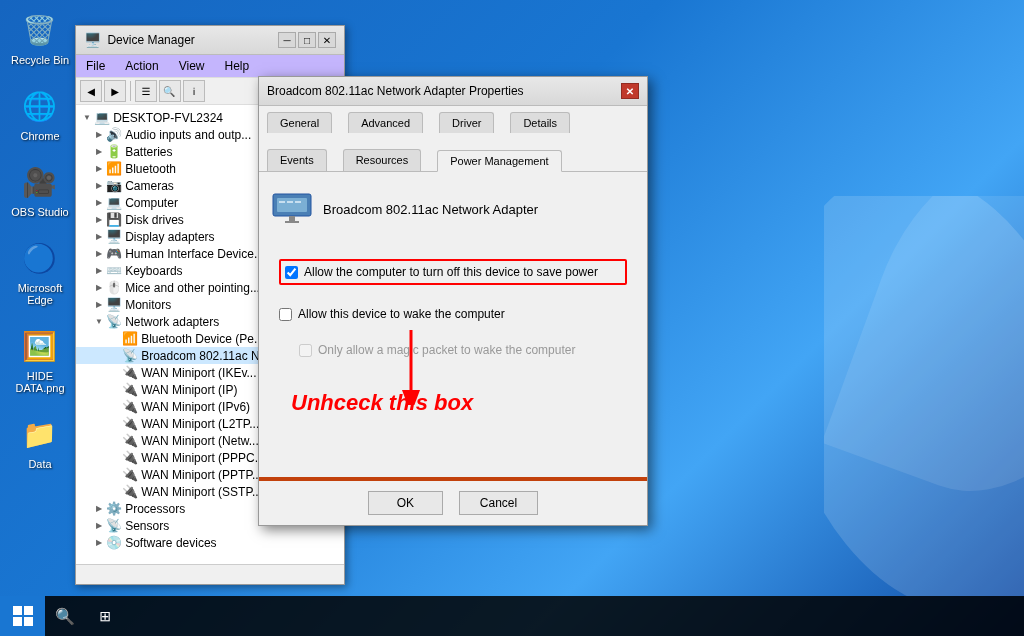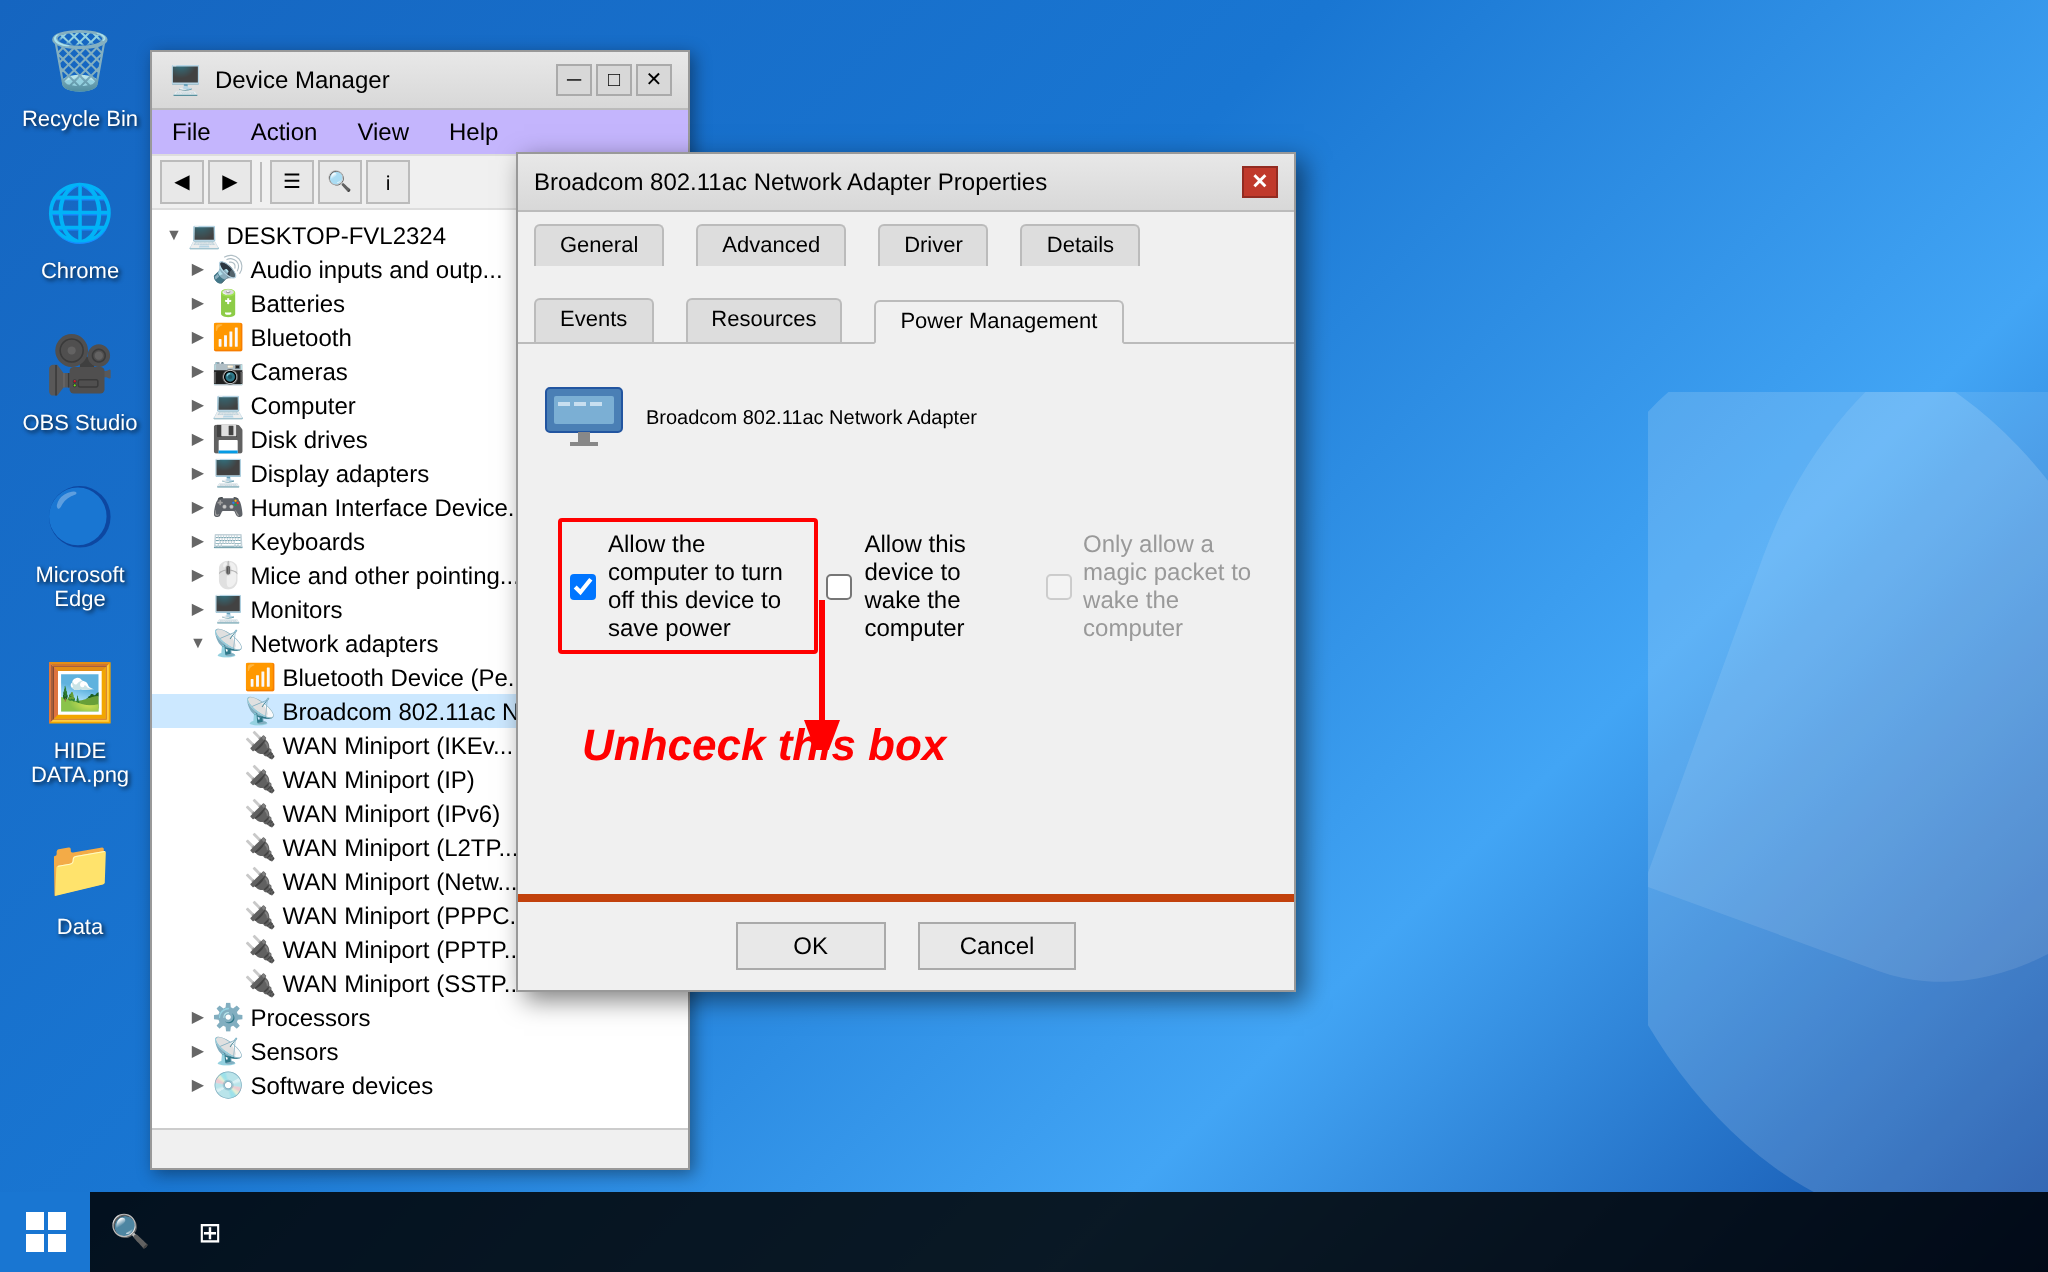--- a/index.html
+++ b/index.html
@@ -293,22 +293,22 @@
       display: flex;
       align-items: center;
       gap: 10px;
       margin-bottom: 16px;
     }
     .dialog-device-icon {
       font-size: 36px;
     }
     .dialog-options {
       display: flex;
-      flex-direction: row;
-      gap: 4px;
+      flex-direction: column;
+      gap: 22px;
       padding: 8px;
     }
     .checkbox-row {
       display: flex;
       align-items: center;
       gap: 6px;
       font-size: 12px;
     }
     .checkbox-row input[type=checkbox] {
       cursor: pointer;
@@ -576,21 +576,21 @@
           <svg width="42" height="42" viewBox="0 0 42 42">
             <rect x="2" y="10" width="38" height="22" rx="2" fill="#4a7fb5" stroke="#2255a0" stroke-width="1"></rect>
             <rect x="6" y="14" width="30" height="14" rx="1" fill="#7bafd4"></rect>
             <rect x="8" y="17" width="6" height="2" fill="#c8dff0"></rect>
             <rect x="16" y="17" width="6" height="2" fill="#c8dff0"></rect>
             <rect x="24" y="17" width="6" height="2" fill="#c8dff0"></rect>
             <rect x="18" y="32" width="6" height="5" fill="#888"></rect>
             <rect x="14" y="37" width="14" height="2" fill="#888"></rect>
           </svg>
         </div>
-        <div style="font-size:10px;">Broadcom 802.11ac Network Adapter</div>
+        <div style="font-size:13px;">Broadcom 802.11ac Network Adapter</div>
       </div>
 
       <div class="dialog-options">
         <div class="checkbox-row highlighted">
           <input type="checkbox" id="chk1" checked="" style="">
           <label for="chk1">Allow the computer to turn off this device to save power</label>
         </div>
         <div class="checkbox-row">
           <input type="checkbox" id="chk2" style="">
           <label for="chk2">Allow this device to wake the computer</label>

